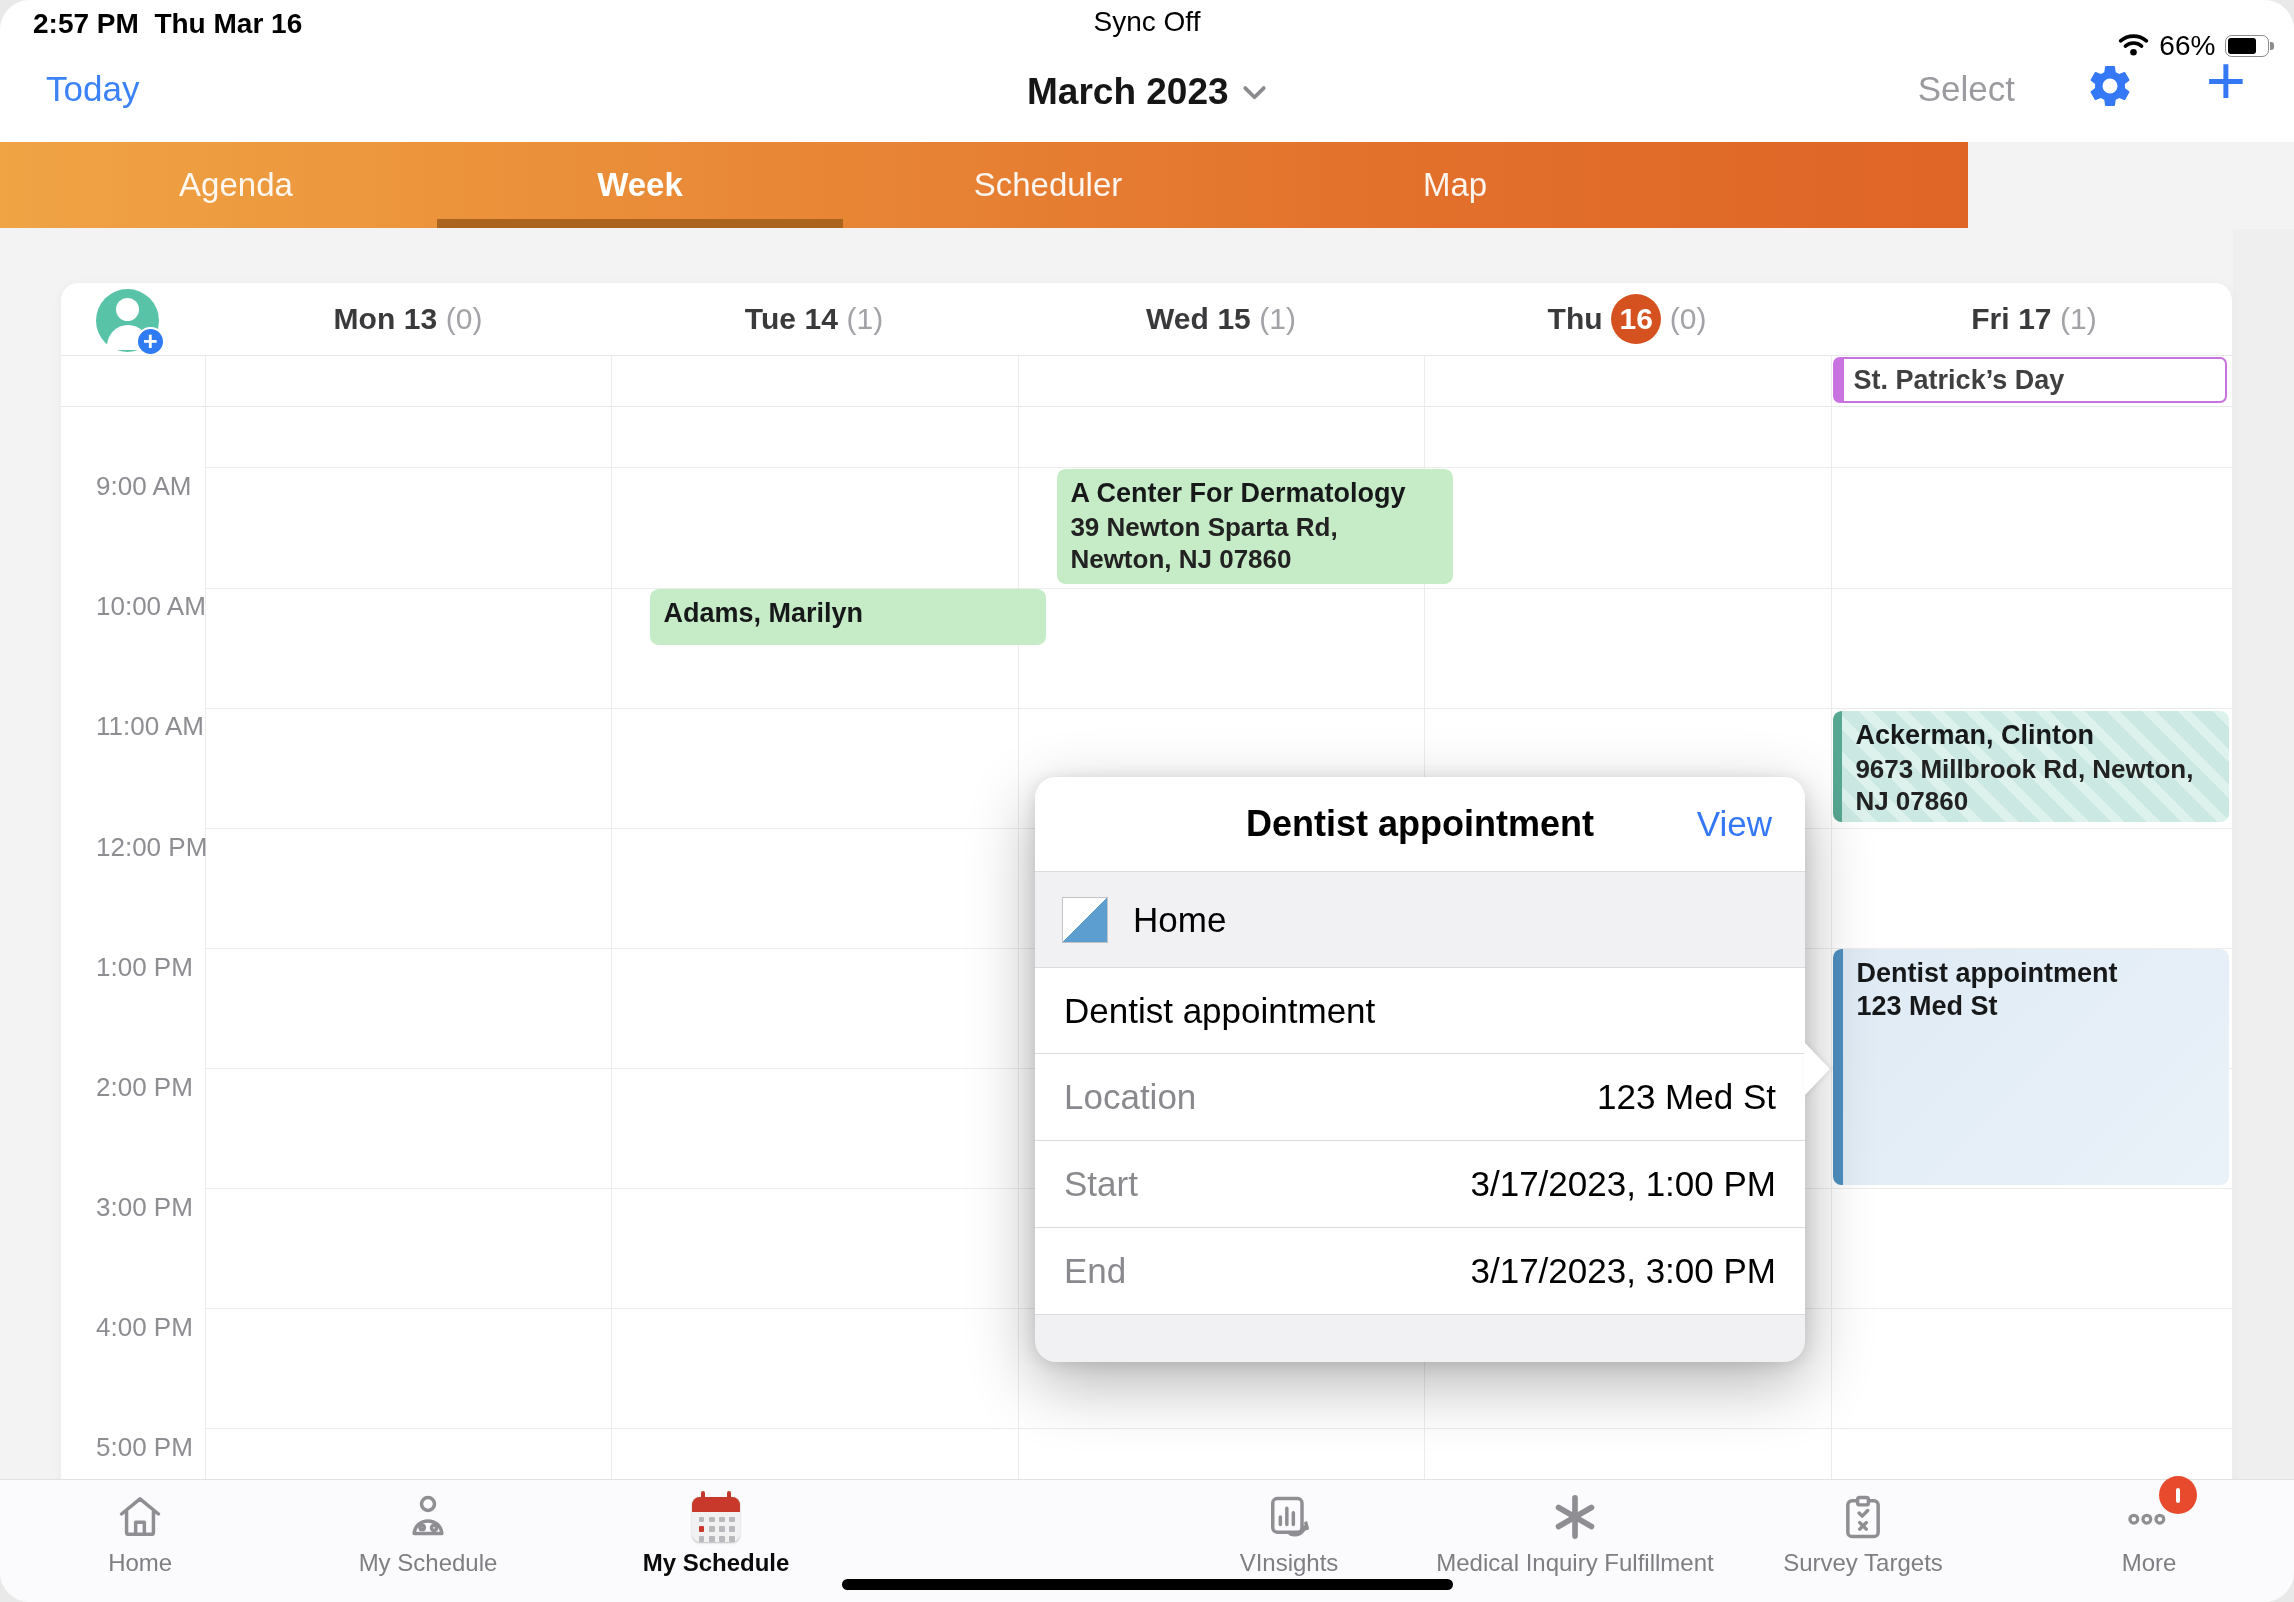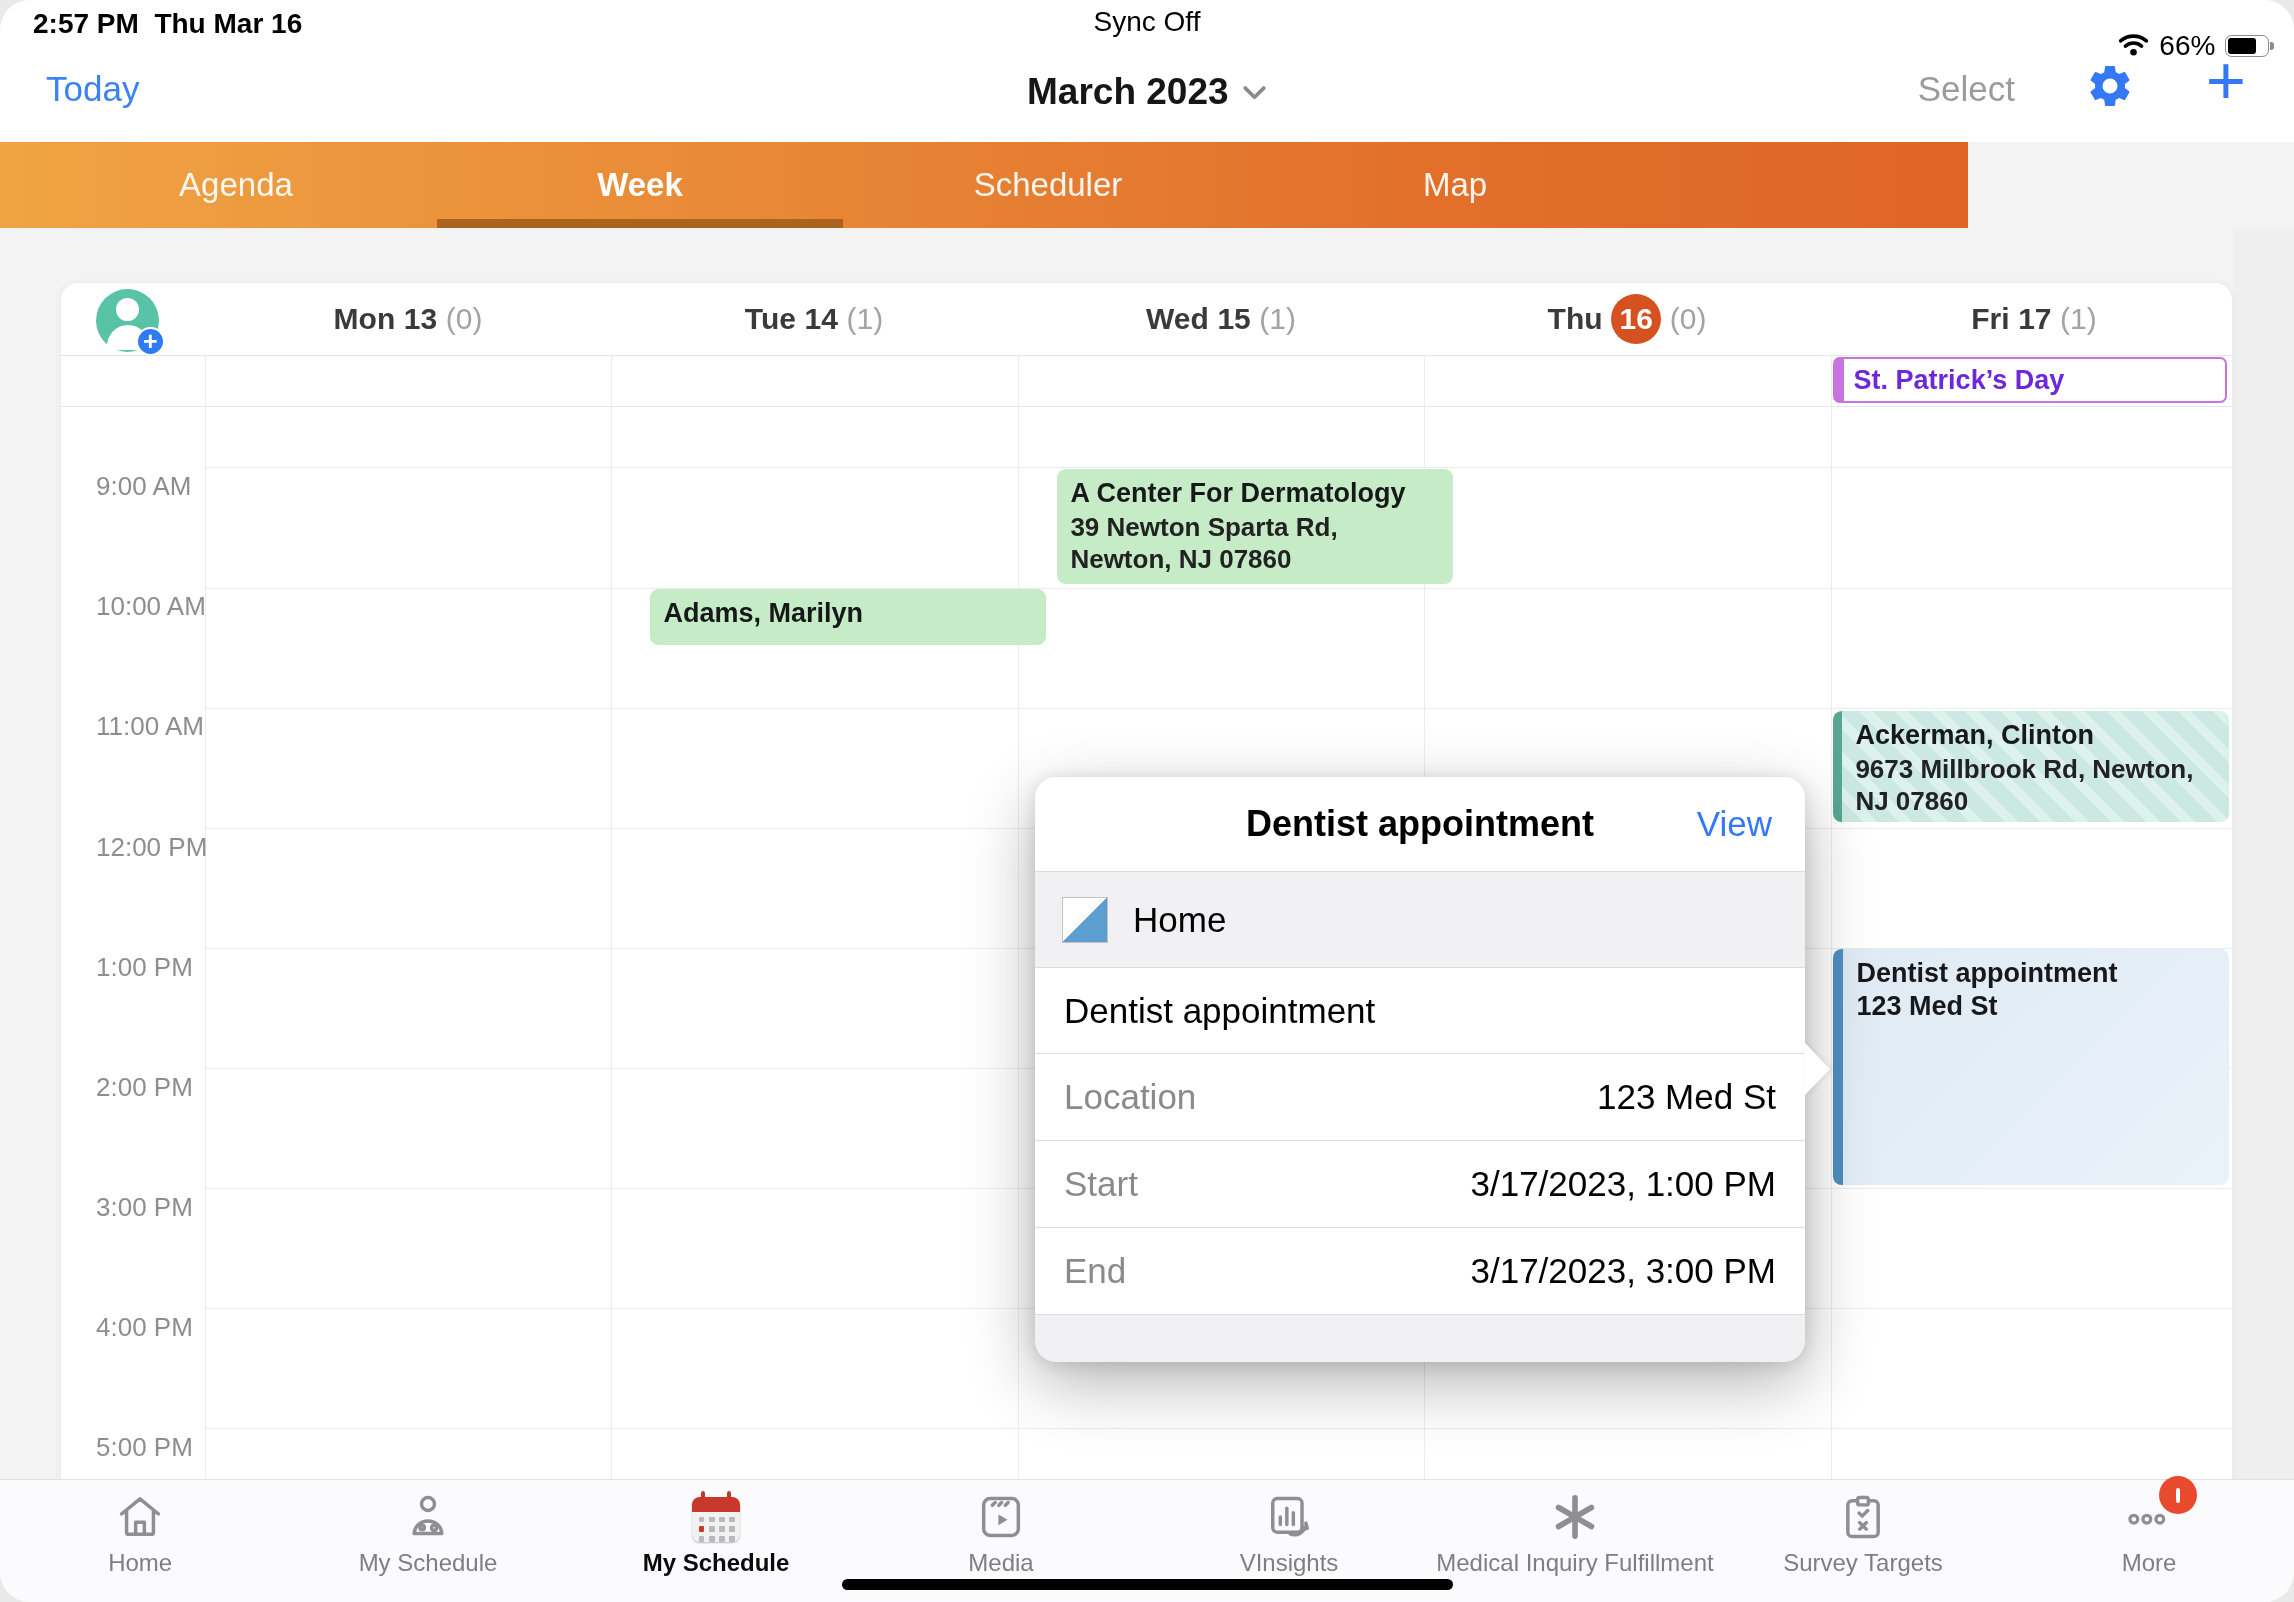--- a/index.html
+++ b/index.html
@@ -50,21 +50,21 @@
   .avatar .head{position:absolute;left:20px;top:9.6px;width:23px;height:23px;border-radius:50%;background:#fff;}
   .avatar .body{position:absolute;left:10.6px;top:36px;width:42px;height:25px;border-radius:21px 21px 3.8px 3.8px;background:#fff;}
   .avatar .badge{position:absolute;right:-5.8px;bottom:-3.8px;width:29px;height:29px;border-radius:50%;background:#2f7bf3;border:2.9px solid #fff;color:#fff;font-size:25px;font-weight:700;display:flex;align-items:center;justify-content:center;line-height:0;}
   
   .event{position:absolute;border-radius:8.6px;padding:7.7px 13.4px;overflow:hidden;}
   .event .t{font-size:27px;font-weight:700;color:#17181a;line-height:1.25;}
   .event .a{font-size:26px;font-weight:600;color:#222;line-height:1.22;margin-top:1.9px;}
   .ev-green{background:#c5ecc6;margin-left:36px;}
   .ev-teal{background:repeating-linear-gradient(45deg,#cbe9e2 0 15.4px,#ddf2ed 15.4px 25px);border-left:9.6px solid #57a793;border-radius:8.6px;}
   .ev-blue{background:linear-gradient(135deg,#dfeaf4 0%,#eaf2f9 100%);border-left:10.6px solid #4e8fc0;}
-  .banner{position:absolute;left:1772px;top:74px;width:394px;height:46px;background:#fff;border:2.9px solid #c873e0;border-left:11.5px solid #c873e0;border-radius:6.7px;display:flex;align-items:center;padding-left:9.6px;font-size:27px;font-weight:700;color:#6d28d9;}
+  .banner{position:absolute;left:1772px;top:74px;width:394px;height:46px;background:#fff;border:2.9px solid #c873e0;border-left:11.5px solid #c873e0;border-radius:6.7px;display:flex;align-items:center;padding-left:9.6px;font-size:27px;font-weight:700;color:#404040;}
   
   .popover{position:absolute;left:1035px;top:777px;width:770px;height:582px;border-radius:21px;background:#fff;
     box-shadow:0 23px 67px rgba(0,0,0,.30),0 3.8px 17.3px rgba(0,0,0,.12);}
   .pop-arrow{position:absolute;right:-25px;top:265px;width:0;height:0;border-top:27px solid transparent;border-bottom:27px solid transparent;border-left:26px solid #fff;filter:drop-shadow(2.9px 0 2.9px rgba(0,0,0,.08));}
   .pop-title-row{height:95px;display:flex;align-items:center;justify-content:center;position:relative;border-bottom:1.9px solid #dcdce0;border-radius:21px 21px 0 0;background:#fff;}
   .pop-title{font-size:36px;font-weight:700;color:#000;}
   .pop-view{position:absolute;right:33px;font-size:35px;color:#3478f6;}
   .pop-home-row{height:96px;background:#f1f1f3;display:flex;align-items:center;gap:25px;padding:0 27px;border-bottom:1.9px solid #dcdce0;}
   .home-swatch{width:46px;height:46px;border:1.9px solid #c3c3c7;background:linear-gradient(to bottom right,#ffffff 49.5%,#5b9ecf 50%);}
   .pop-home-label{font-size:35px;color:#000;}
@@ -285,30 +285,20 @@
             <i></i>
               <i></i>
               <i></i>
               <i></i>
           </span>
         </div>
       </div>
       <div class="tb-label">My Schedule</div>
     </div>
 
-    <div class="tb-item" style="left:857px">
-      <div class="tb-icon">
-        <svg width="52" height="52" viewBox="0 0 24 24" fill="none" stroke="#8e8e93" stroke-width="1.6" stroke-linecap="round" stroke-linejoin="round">
-            <rect x="4" y="3.5" width="16" height="17" rx="3"></rect>
-            <path d="M8 6.6l1.3-1.3M11 6.6l1.3-1.3M14 6.6l1.3-1.3"></path>
-            <path d="M10.8 10.8v5l4.2-2.5z" fill="#8e8e93" stroke="none"></path>
-          </svg>
-      </div>
-      <div class="tb-label">Media</div>
-    </div>
 
     <div class="tb-item" style="left:1145px">
       <div class="tb-icon">
         <svg width="52" height="52" viewBox="0 0 24 24" fill="none" stroke="#8e8e93" stroke-width="1.6" stroke-linecap="round" stroke-linejoin="round">
             <rect x="4.5" y="3.5" width="13.5" height="15.5" rx="2"></rect>
             <path d="M8 15.5v-3.5M11 15.5V8M14 15.5v-5.5"></path>
             <path d="M12.5 19.8c3.4 1.1 6-0.4 6.8-3.2"></path>
             <path d="M19.8 14.8l.6 2.4-2.4.6"></path>
           </svg>
       </div>

